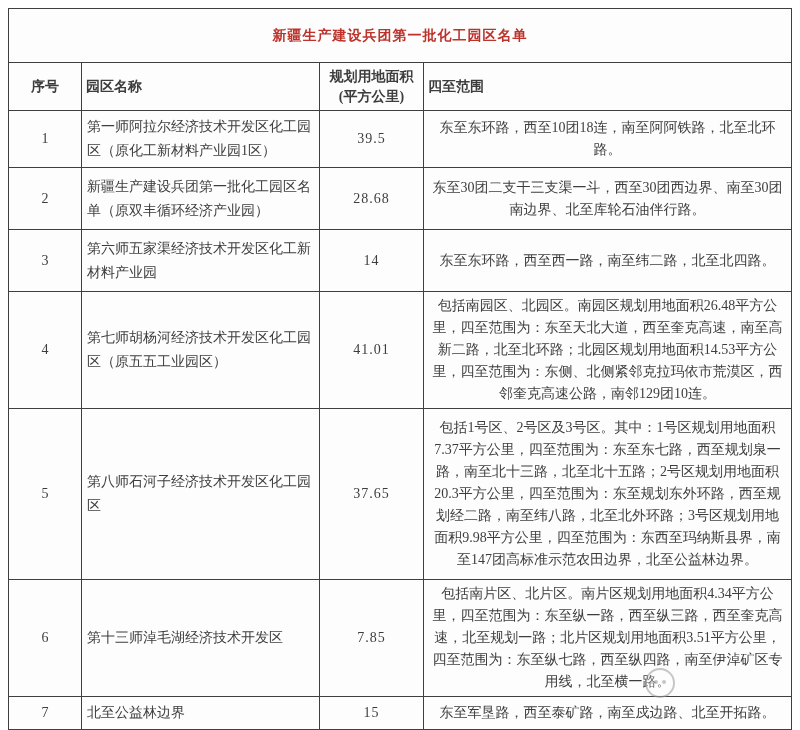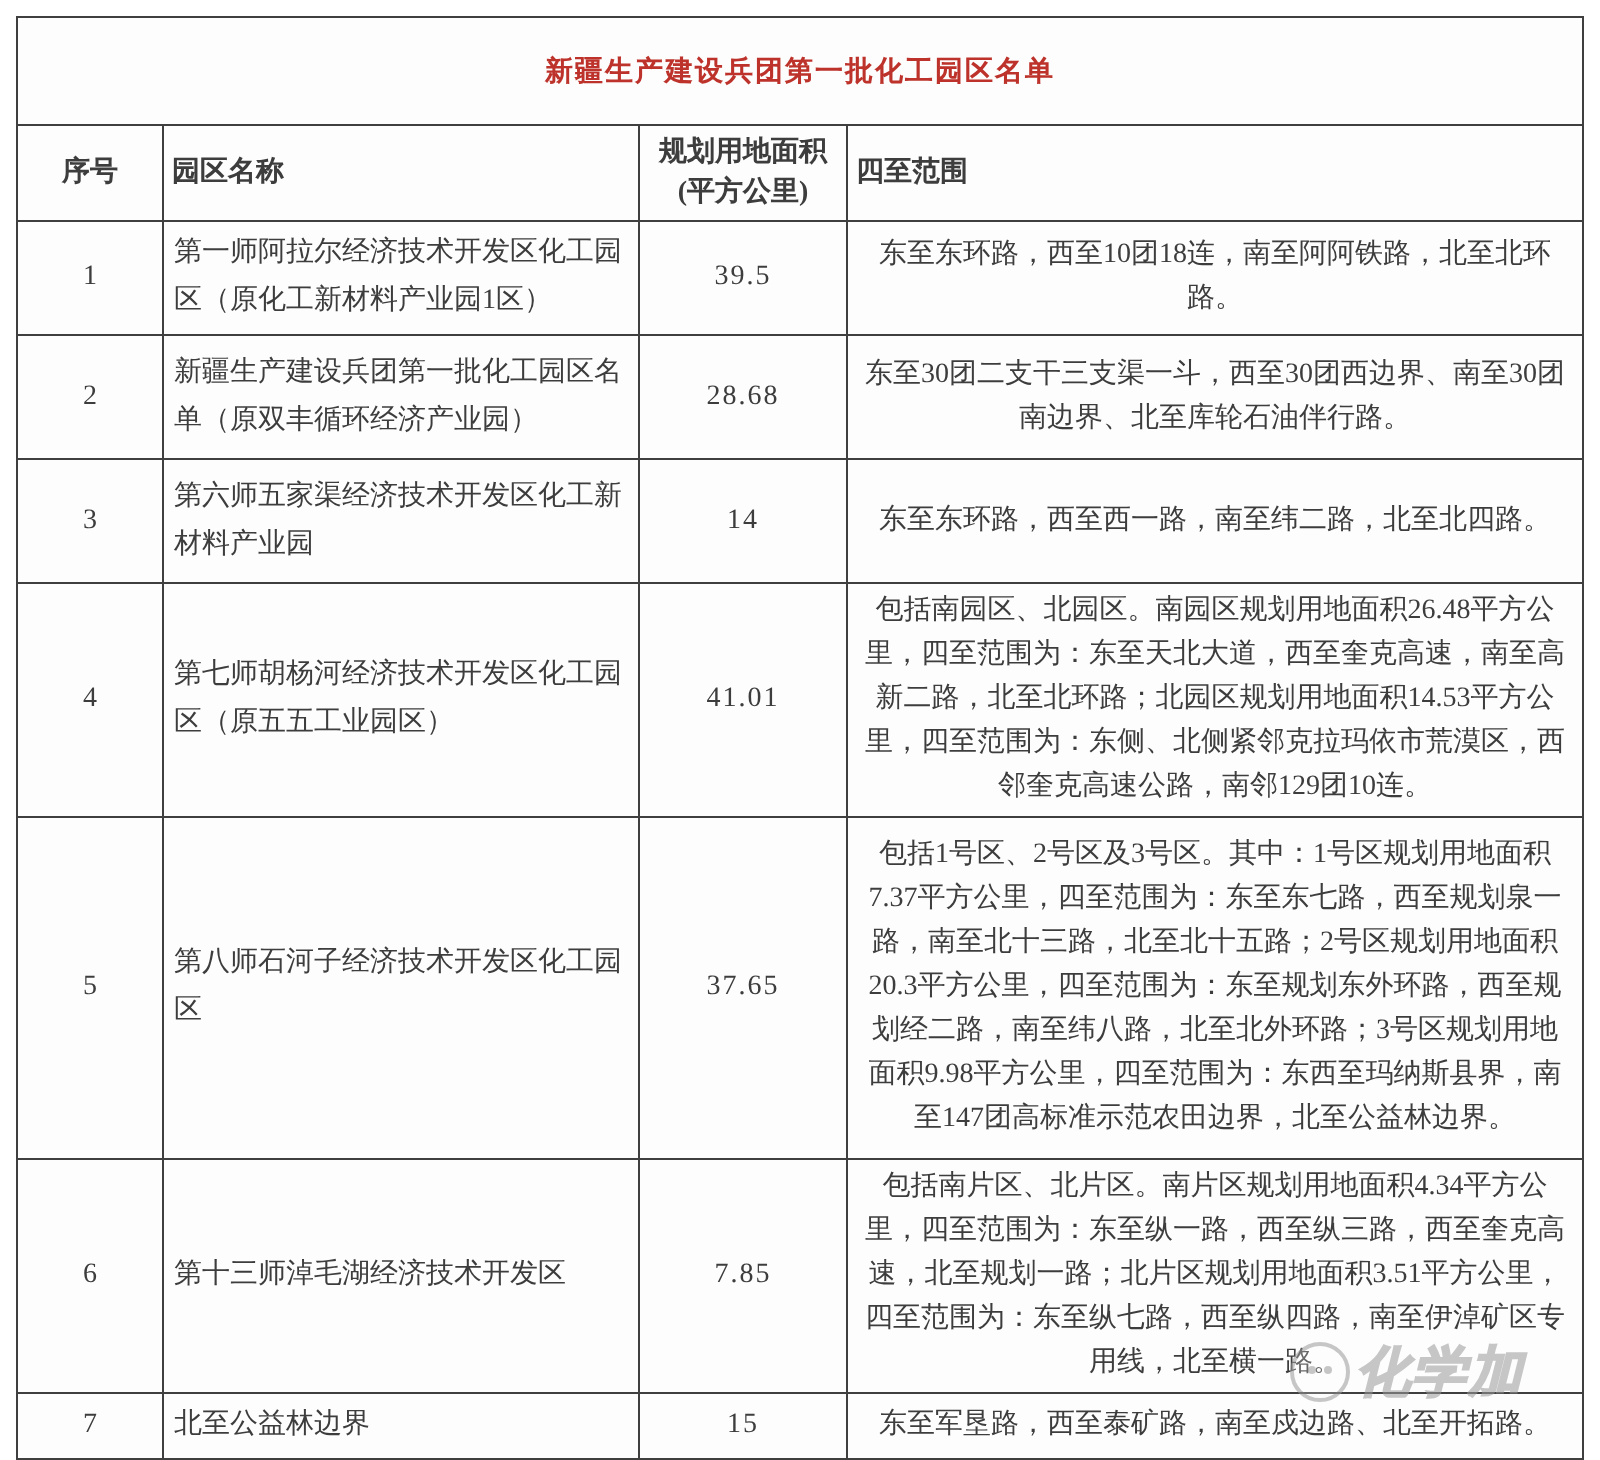--- a/index.html
+++ b/index.html
@@ -159,14 +159,13 @@
       <td class="cell-area">15</td>
       <td class="cell-scope">东至军垦路，西至泰矿路，南至戍边路、北至开拓路。</td>
     </tr>
       </tbody>
   </table>
 
 </div>
 
 <div class="watermark">
   <div class="wm-logo"></div>
-  <div class="wm-text">化学加</div>
 </div>
 
 </body></html>

